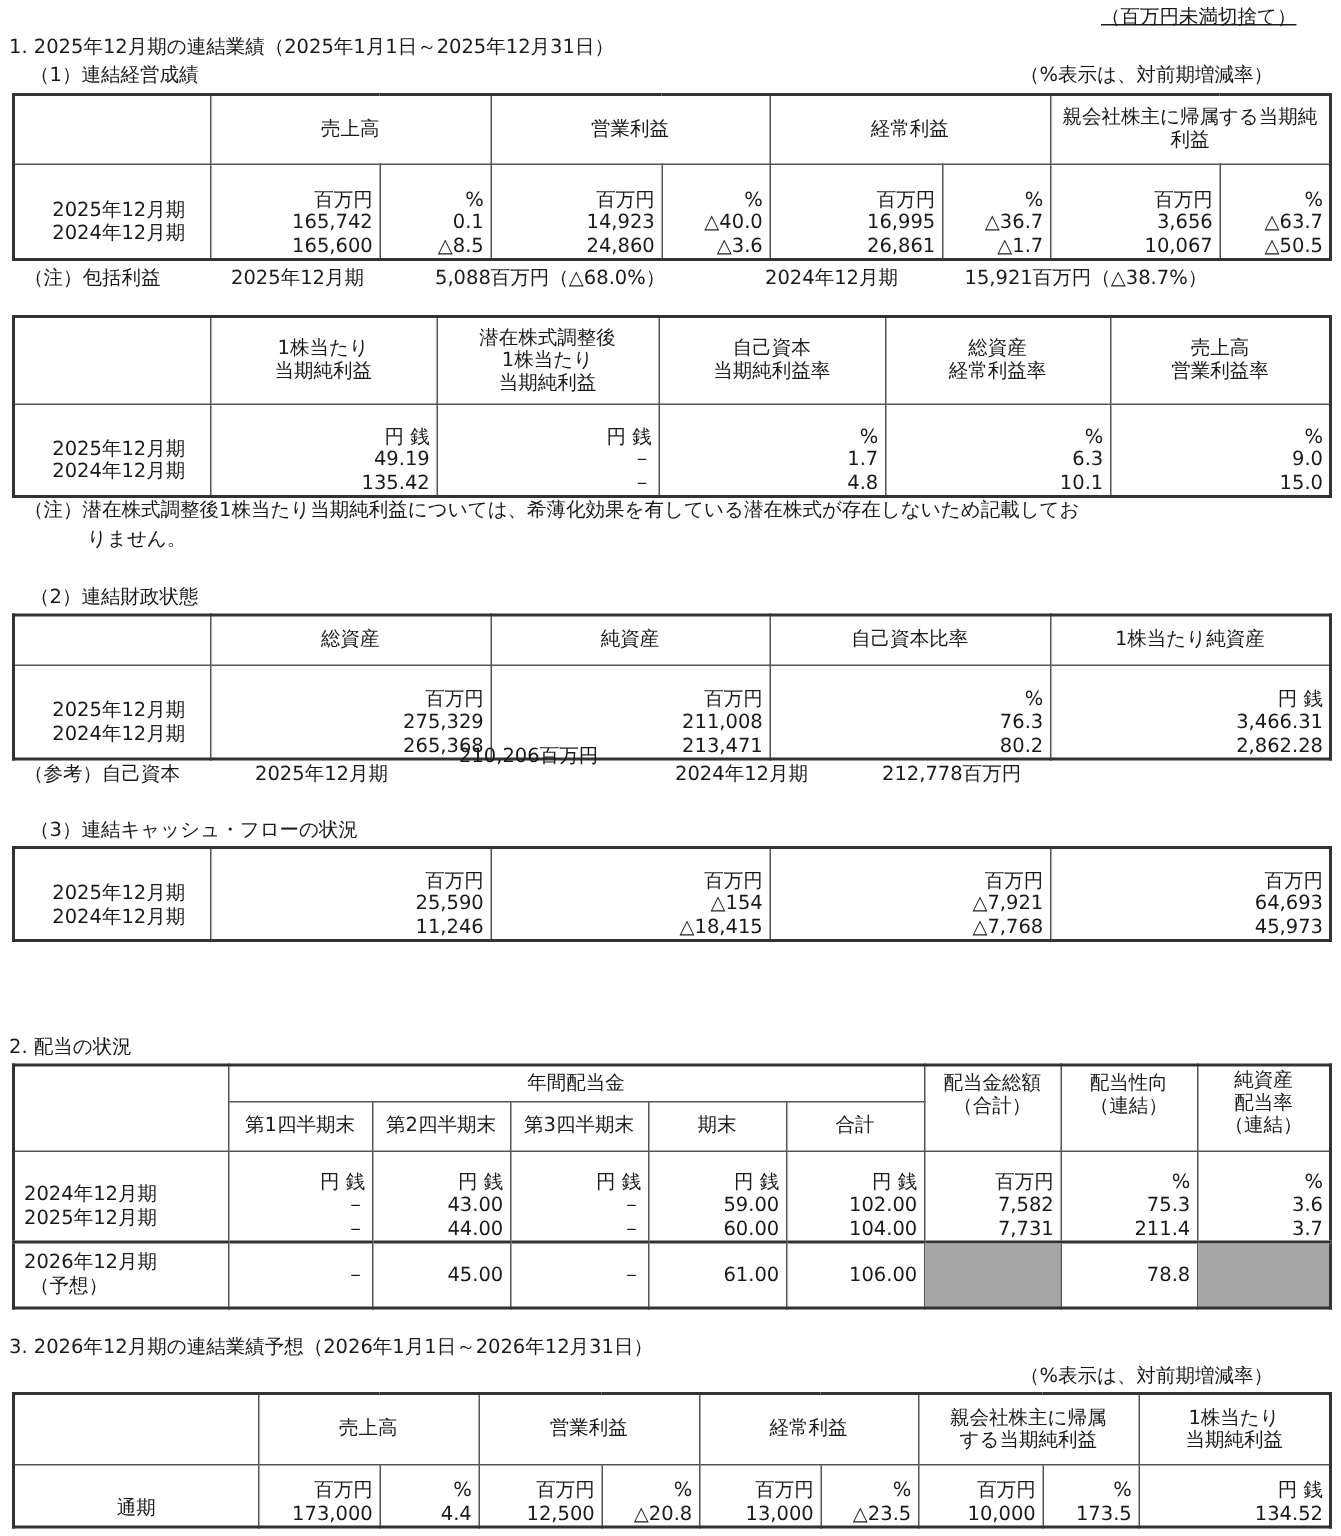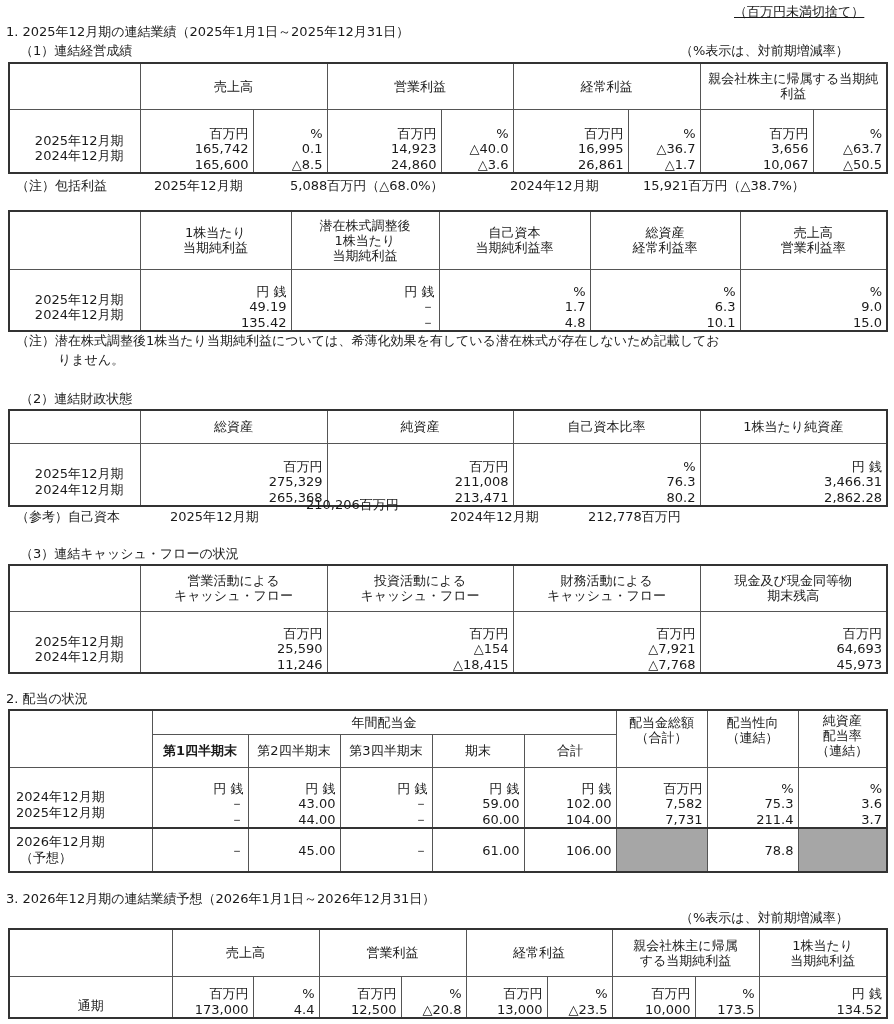--- a/index.html
+++ b/index.html
@@ -232,39 +232,20 @@
 <div class="abs" style="left:20px; top:546px;">（3）連結キャッシュ・フローの状況</div>
 <table class="fin" style="left:8px; top:564px; width:878px;">
   <colgroup>
     <col style="width:131px">
       <col style="width:187px">
       <col style="width:186px">
       <col style="width:187px">
       <col style="width:187px">
   </colgroup>
   <tbody>
-      <tr style="height:46px;">
-    <td></td>
-    <td class="hdr">
-          <div>営業活動による</div>
-          <div>キャッシュ・フロー</div>
-        </td>
-    <td class="hdr">
-          <div>投資活動による</div>
-          <div>キャッシュ・フロー</div>
-        </td>
-    <td class="hdr">
-          <div>財務活動による</div>
-          <div>キャッシュ・フロー</div>
-        </td>
-    <td class="hdr">
-          <div>現金及び現金同等物</div>
-          <div>期末残高</div>
-        </td>
-  </tr>
   <tr style="height:62px;">
     <td class="lbl">
       <div class="stackl" style="padding-top:15px;">
         <span>2025年12月期</span>
         <span>2024年12月期</span>
       </div>
     </td>
     <td class="num stack">
           <span>百万円</span>
           <span>25,590</span>
@@ -314,21 +295,21 @@
           <div>配当性向</div>
           <div>（連結）</div>
         </td>
     <td class="hdr" rowspan="2" style="vertical-align:top; padding-top:2px;">
           <div>純資産</div>
           <div>配当率</div>
           <div>（連結）</div>
         </td>
   </tr>
   <tr style="height:33px;">
-    <td class="hdr" style="padding:0;font-weight:bold;">第1四半期末</td>
+    <td class="hdr" style="padding:0;">第1四半期末</td>
     <td class="hdr" style="padding:0;">第2四半期末</td>
     <td class="hdr" style="padding:0;">第3四半期末</td>
     <td class="hdr">期末</td>
     <td class="hdr">合計</td>
   </tr>
   <tr style="height:61px;">
     <td class="lbl" style="text-align:left; padding-left:6px;">
       <div style="padding-top:15px; line-height:15.5px;">
         <div>2024年12月期</div>
         <div>2025年12月期</div>

